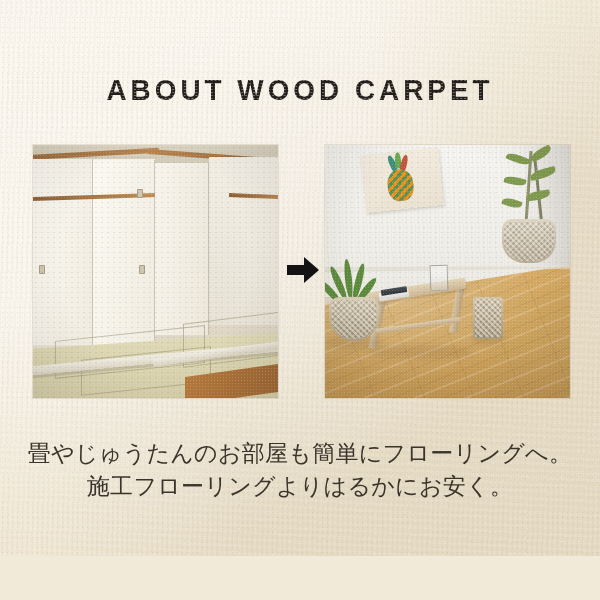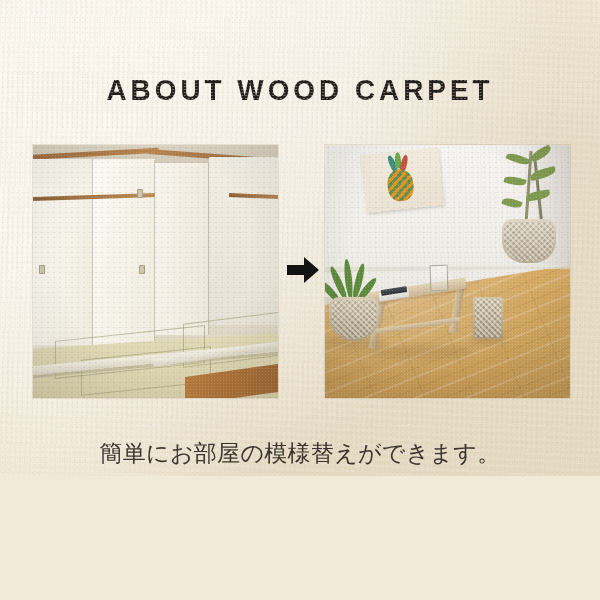--- a/index.html
+++ b/index.html
@@ -11,21 +11,21 @@
 
   body {
     font-family:"Liberation Sans", sans-serif;
     background:#f2ead9;
     position:relative;
   }
 
   
   #page {
     position:absolute; inset:0;
-    width:600px; height:476px;
+    width:600px; height:556px;
     background:
       radial-gradient(circle at 18% 12%, rgba(255,255,255,.55) 0 38%, rgba(0,0,0,0) 70%),
       radial-gradient(circle at 82% 78%, rgba(214,200,172,.40) 0 40%, rgba(0,0,0,0) 72%),
       linear-gradient(160deg,#f5eeddff 0%, #f1e9d7 45%, #eee5d1 100%);
   }
   #page::before {
     content:""; position:absolute; inset:0; pointer-events:none;
     background-image:
       radial-gradient(rgba(160,142,110,.22) 0.6px, rgba(0,0,0,0) 0.7px),
       radial-gradient(rgba(140,120,90,.14) 0.5px, rgba(0,0,0,0) 0.6px),
@@ -429,16 +429,17 @@
     <div class="grain"></div>
   </div>
 
   <div id="arrow">
     <svg width="34" height="30" viewBox="0 0 34 30" aria-hidden="true">
       <path d="M1 10 H18 V2 L33 15 L18 28 V20 H1 Z" fill="#131313"></path>
     </svg>
   </div>
 
   <div id="caption">
-    <span class="cline">簡単にお部屋の模様替えができます。</span>
+    <span class="cline">畳やじゅうたんのお部屋も簡単にフローリングへ。</span>
+    <span class="cline">施工フローリングよりはるかにお安く。</span>
   </div>
 
 </div>
 
 </body></html>

